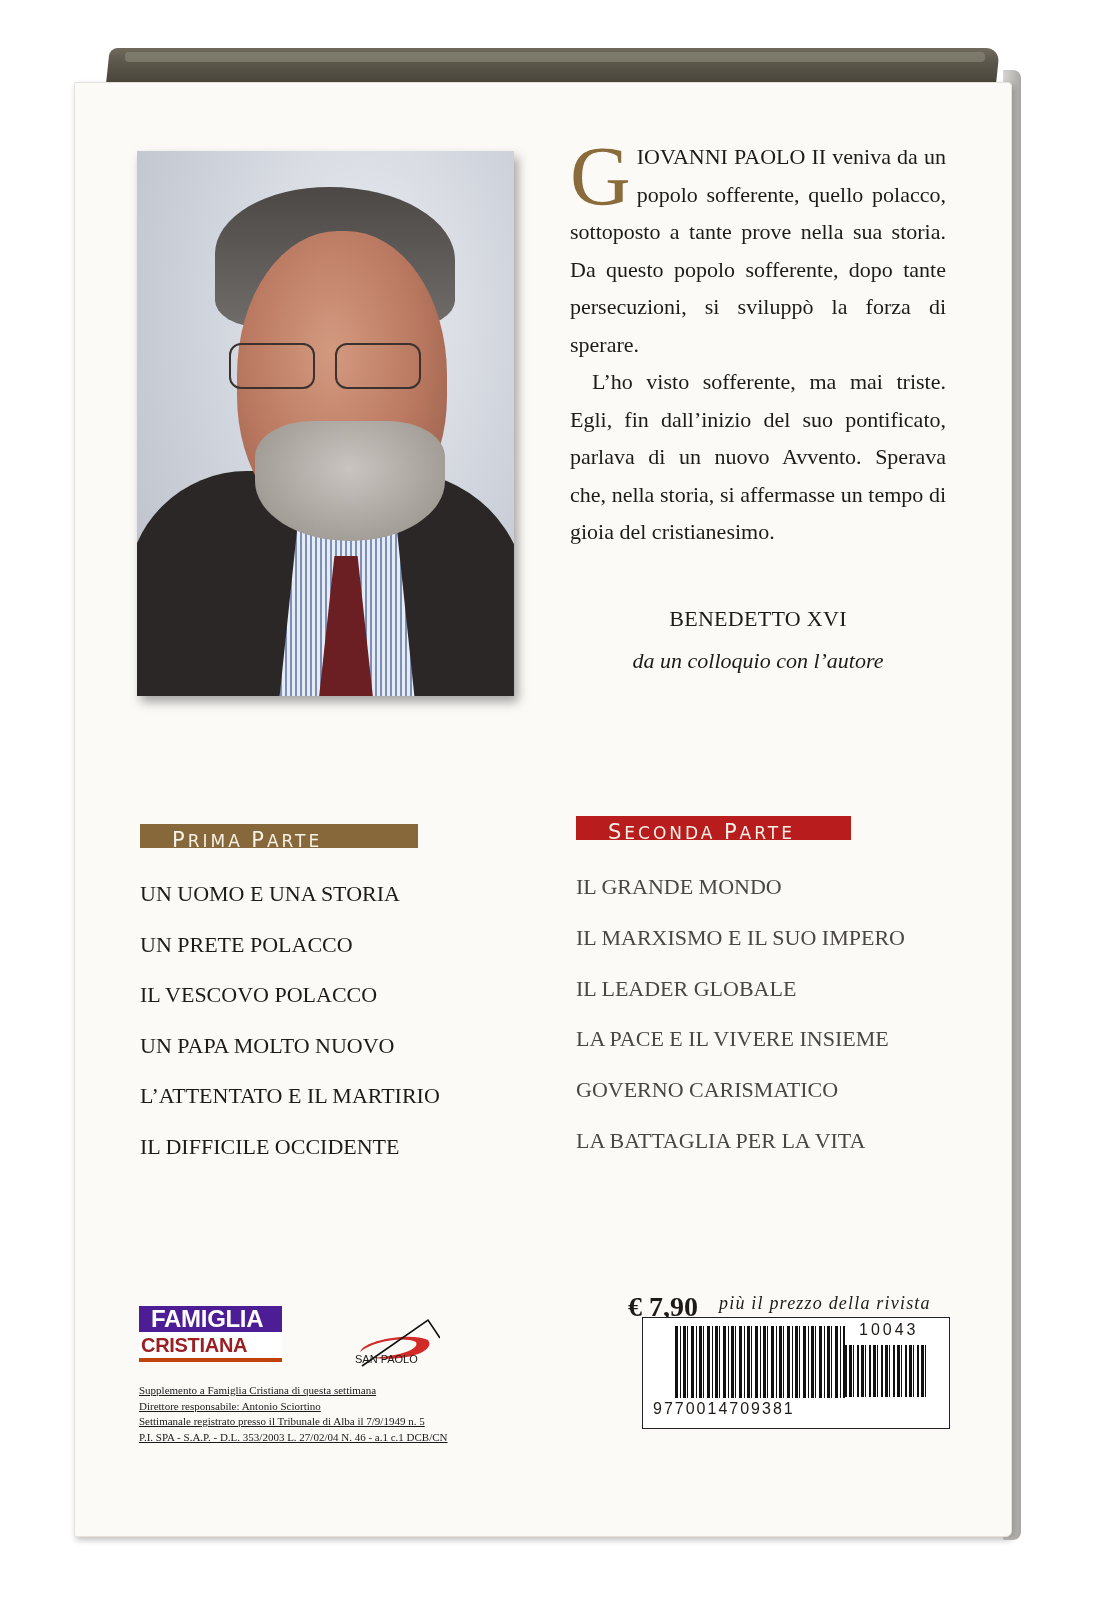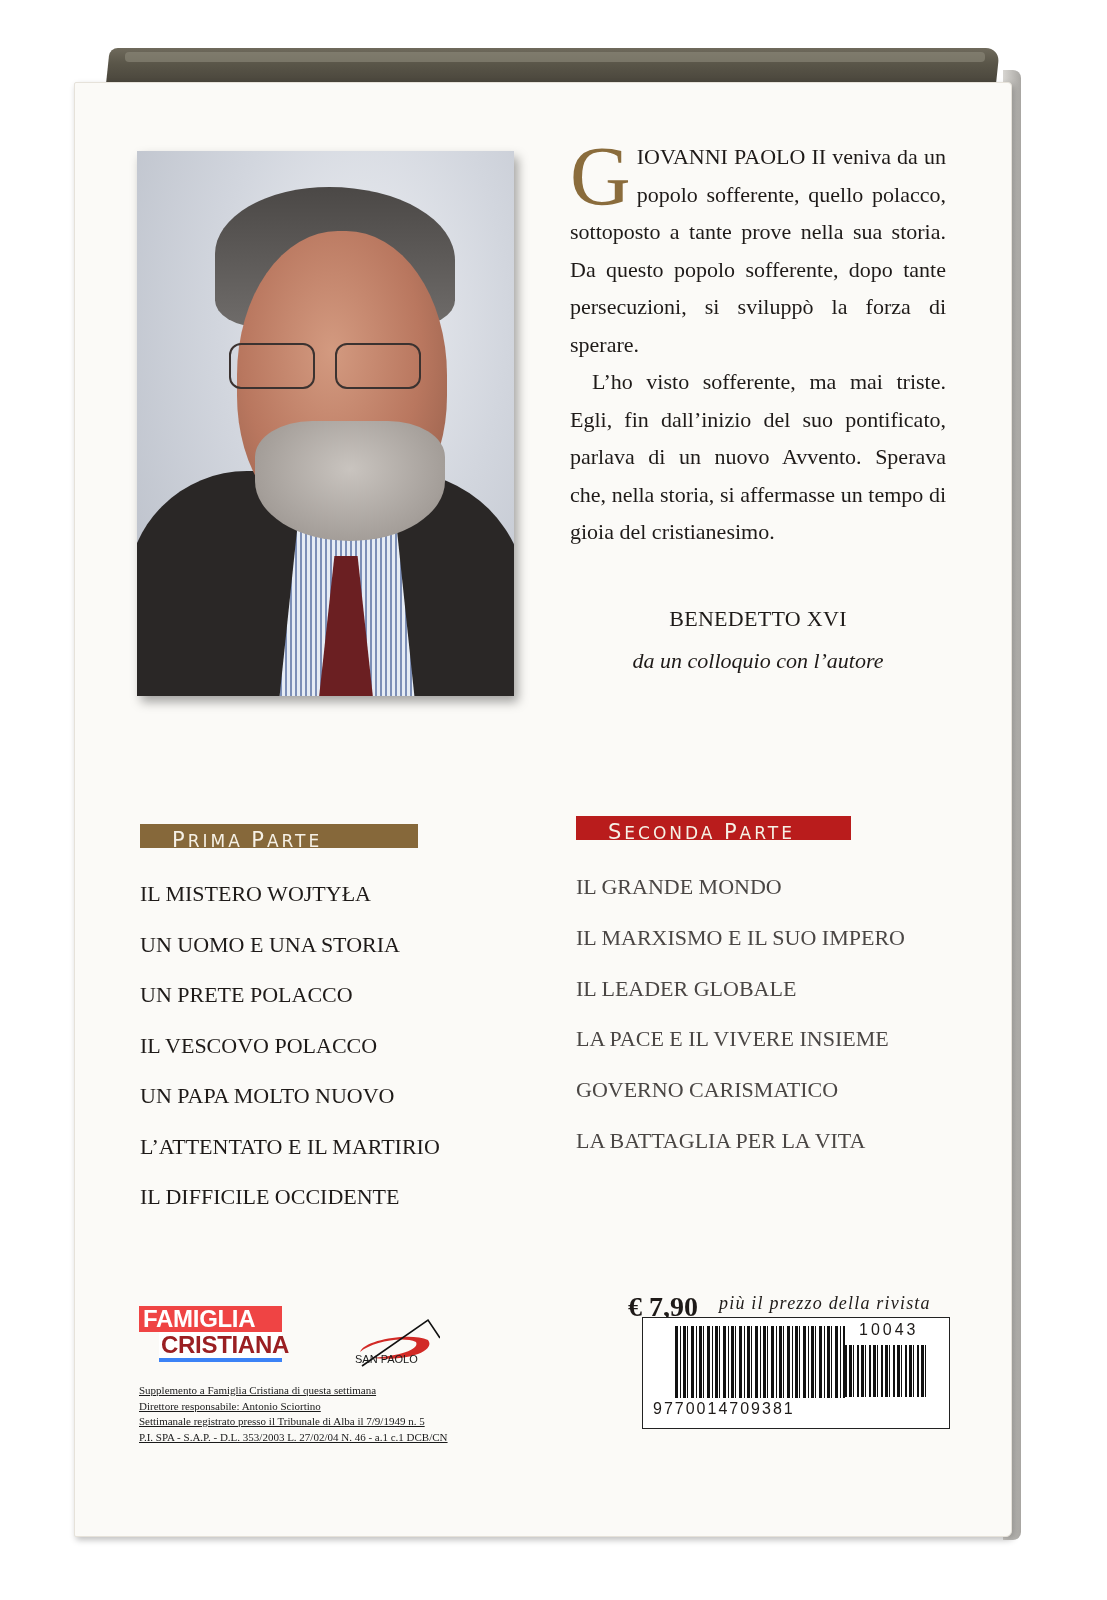--- a/index.html
+++ b/index.html
@@ -121,28 +121,27 @@
     font-size: 22px; height: 50.5px; line-height: 28px; white-space: nowrap;
   }
   .chapters.second li { height: 50.8px; }
 
   
   .fc-logo {
     position: absolute; left: 139px; top: 1306px; width: 143px;
     font-family: "Liberation Sans", "DejaVu Sans", sans-serif; font-weight: bold;
   }
   .fc-logo .l1 {
-    display: block; background: #ef4444; color: #fff;
-    font-size: 24px; line-height: 26px; padding: 0 4px; letter-spacing: -.3px;
+    display: block; background: #4c1d95; color: #fff;
+    font-size: 24px; line-height: 26px; padding: 0 12px; letter-spacing: -.3px;
   }
   .fc-logo .l2 {
     display: block; color: #9a1f22; background: #fff;
-    font-size: 24px; line-height: 26px; padding: 0 2px; letter-spacing: -.3px;
-    border-bottom: 4px solid #3b82f6;
-    margin-left: 20px;
+    font-size: 20px; line-height: 26px; padding: 0 2px; letter-spacing: -.3px;
+    border-bottom: 4px solid #c2410c;
   }
   .sp-logo { position: absolute; left: 350px; top: 1310px; width: 90px; height: 60px; }
   .sp-label {
     position: absolute; left: 355px; top: 1353px;
     font-family: "Liberation Sans", sans-serif; font-size: 11px; color: #1a1a1a;
   }
 
   .imprint {
     position: absolute; left: 139px; top: 1383px; width: 430px;
     font-size: 11px; line-height: 15.5px; color: #1a1a1a; text-decoration: underline;
@@ -203,21 +202,20 @@
 
 <div class="quote">
   <p class="p1"><span class="dropcap">G</span><span>IOVANNI PAOLO II veniva da un popolo sofferente, quello polacco, sottoposto a tante prove nella sua storia. Da questo popolo sofferente, dopo tante persecuzioni, si sviluppò la forza di sperare.</span></p>
   <p class="p2 last">L’ho visto sofferente, ma mai triste. Egli, fin dall’inizio del suo pontificato, parlava di un nuovo Avvento. Sperava che, nella storia, si affermasse un tempo di gioia del cristianesimo.</p>
 </div>
 <div class="signature">BENEDETTO XVI</div>
 <div class="signature-sub">da un colloquio con l’autore</div>
 
 <div class="part-head first"><span class="big">P</span><span>RIMA </span><span class="big">P</span><span>ARTE</span></div>
 <ul class="chapters first">
-  <li>IL MISTERO WOJTYŁA</li>
   <li>UN UOMO E UNA STORIA</li>
   <li>UN PRETE POLACCO</li>
   <li>IL VESCOVO POLACCO</li>
   <li>UN PAPA MOLTO NUOVO</li>
   <li>L’ATTENTATO E IL MARTIRIO</li>
   <li>IL DIFFICILE OCCIDENTE</li>
 </ul>
 
 <div class="part-head second"><span class="big">S</span><span>ECONDA </span><span class="big">P</span><span>ARTE</span></div>
 <ul class="chapters second">

